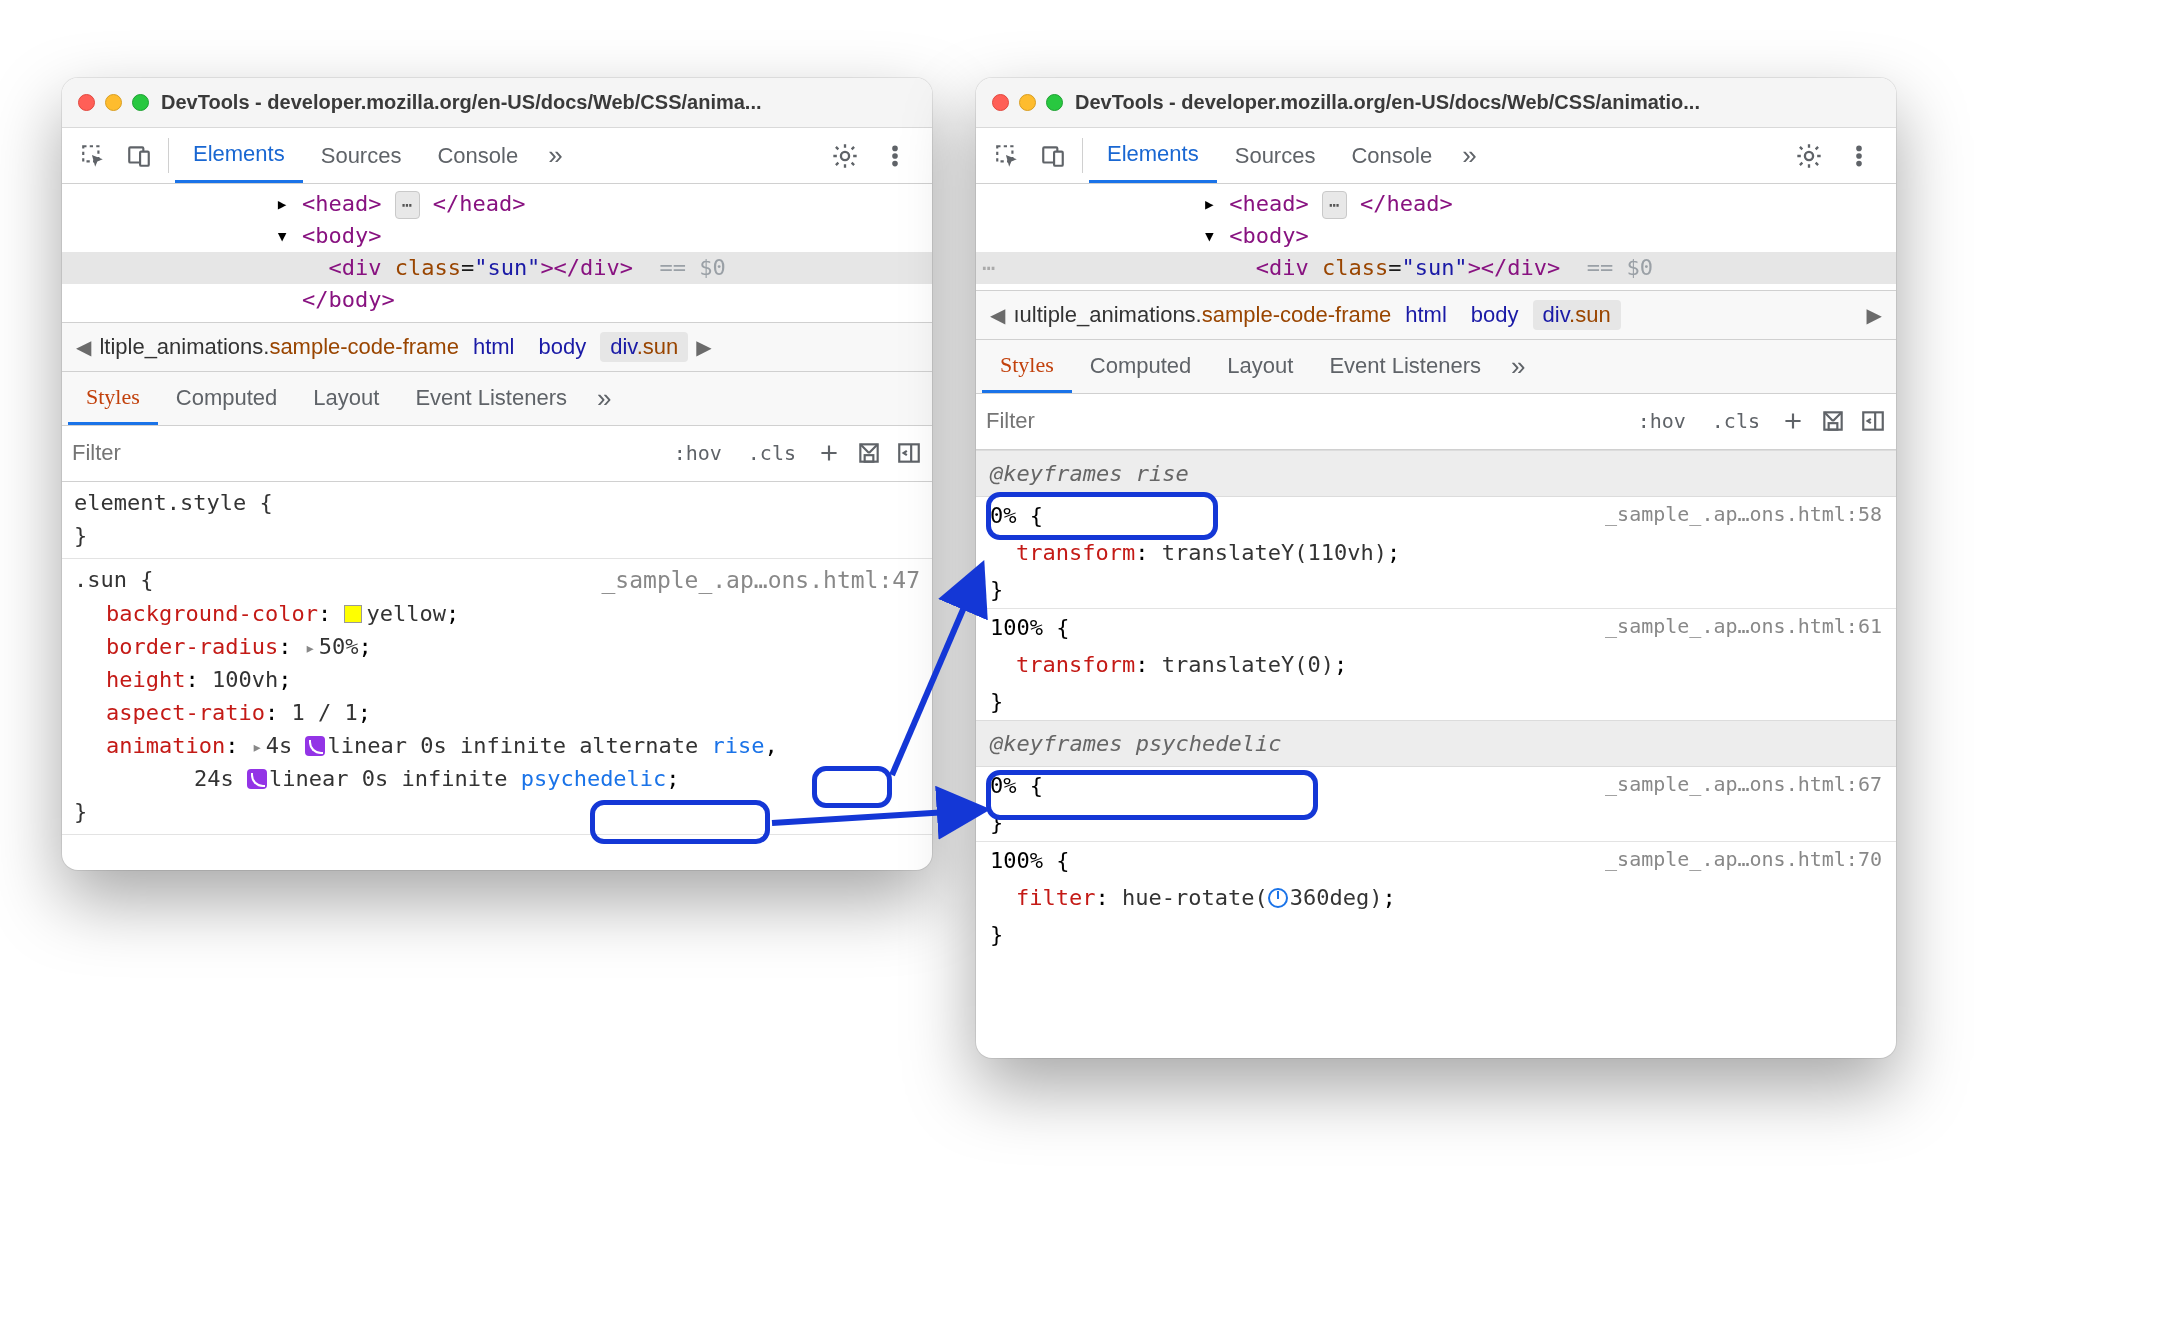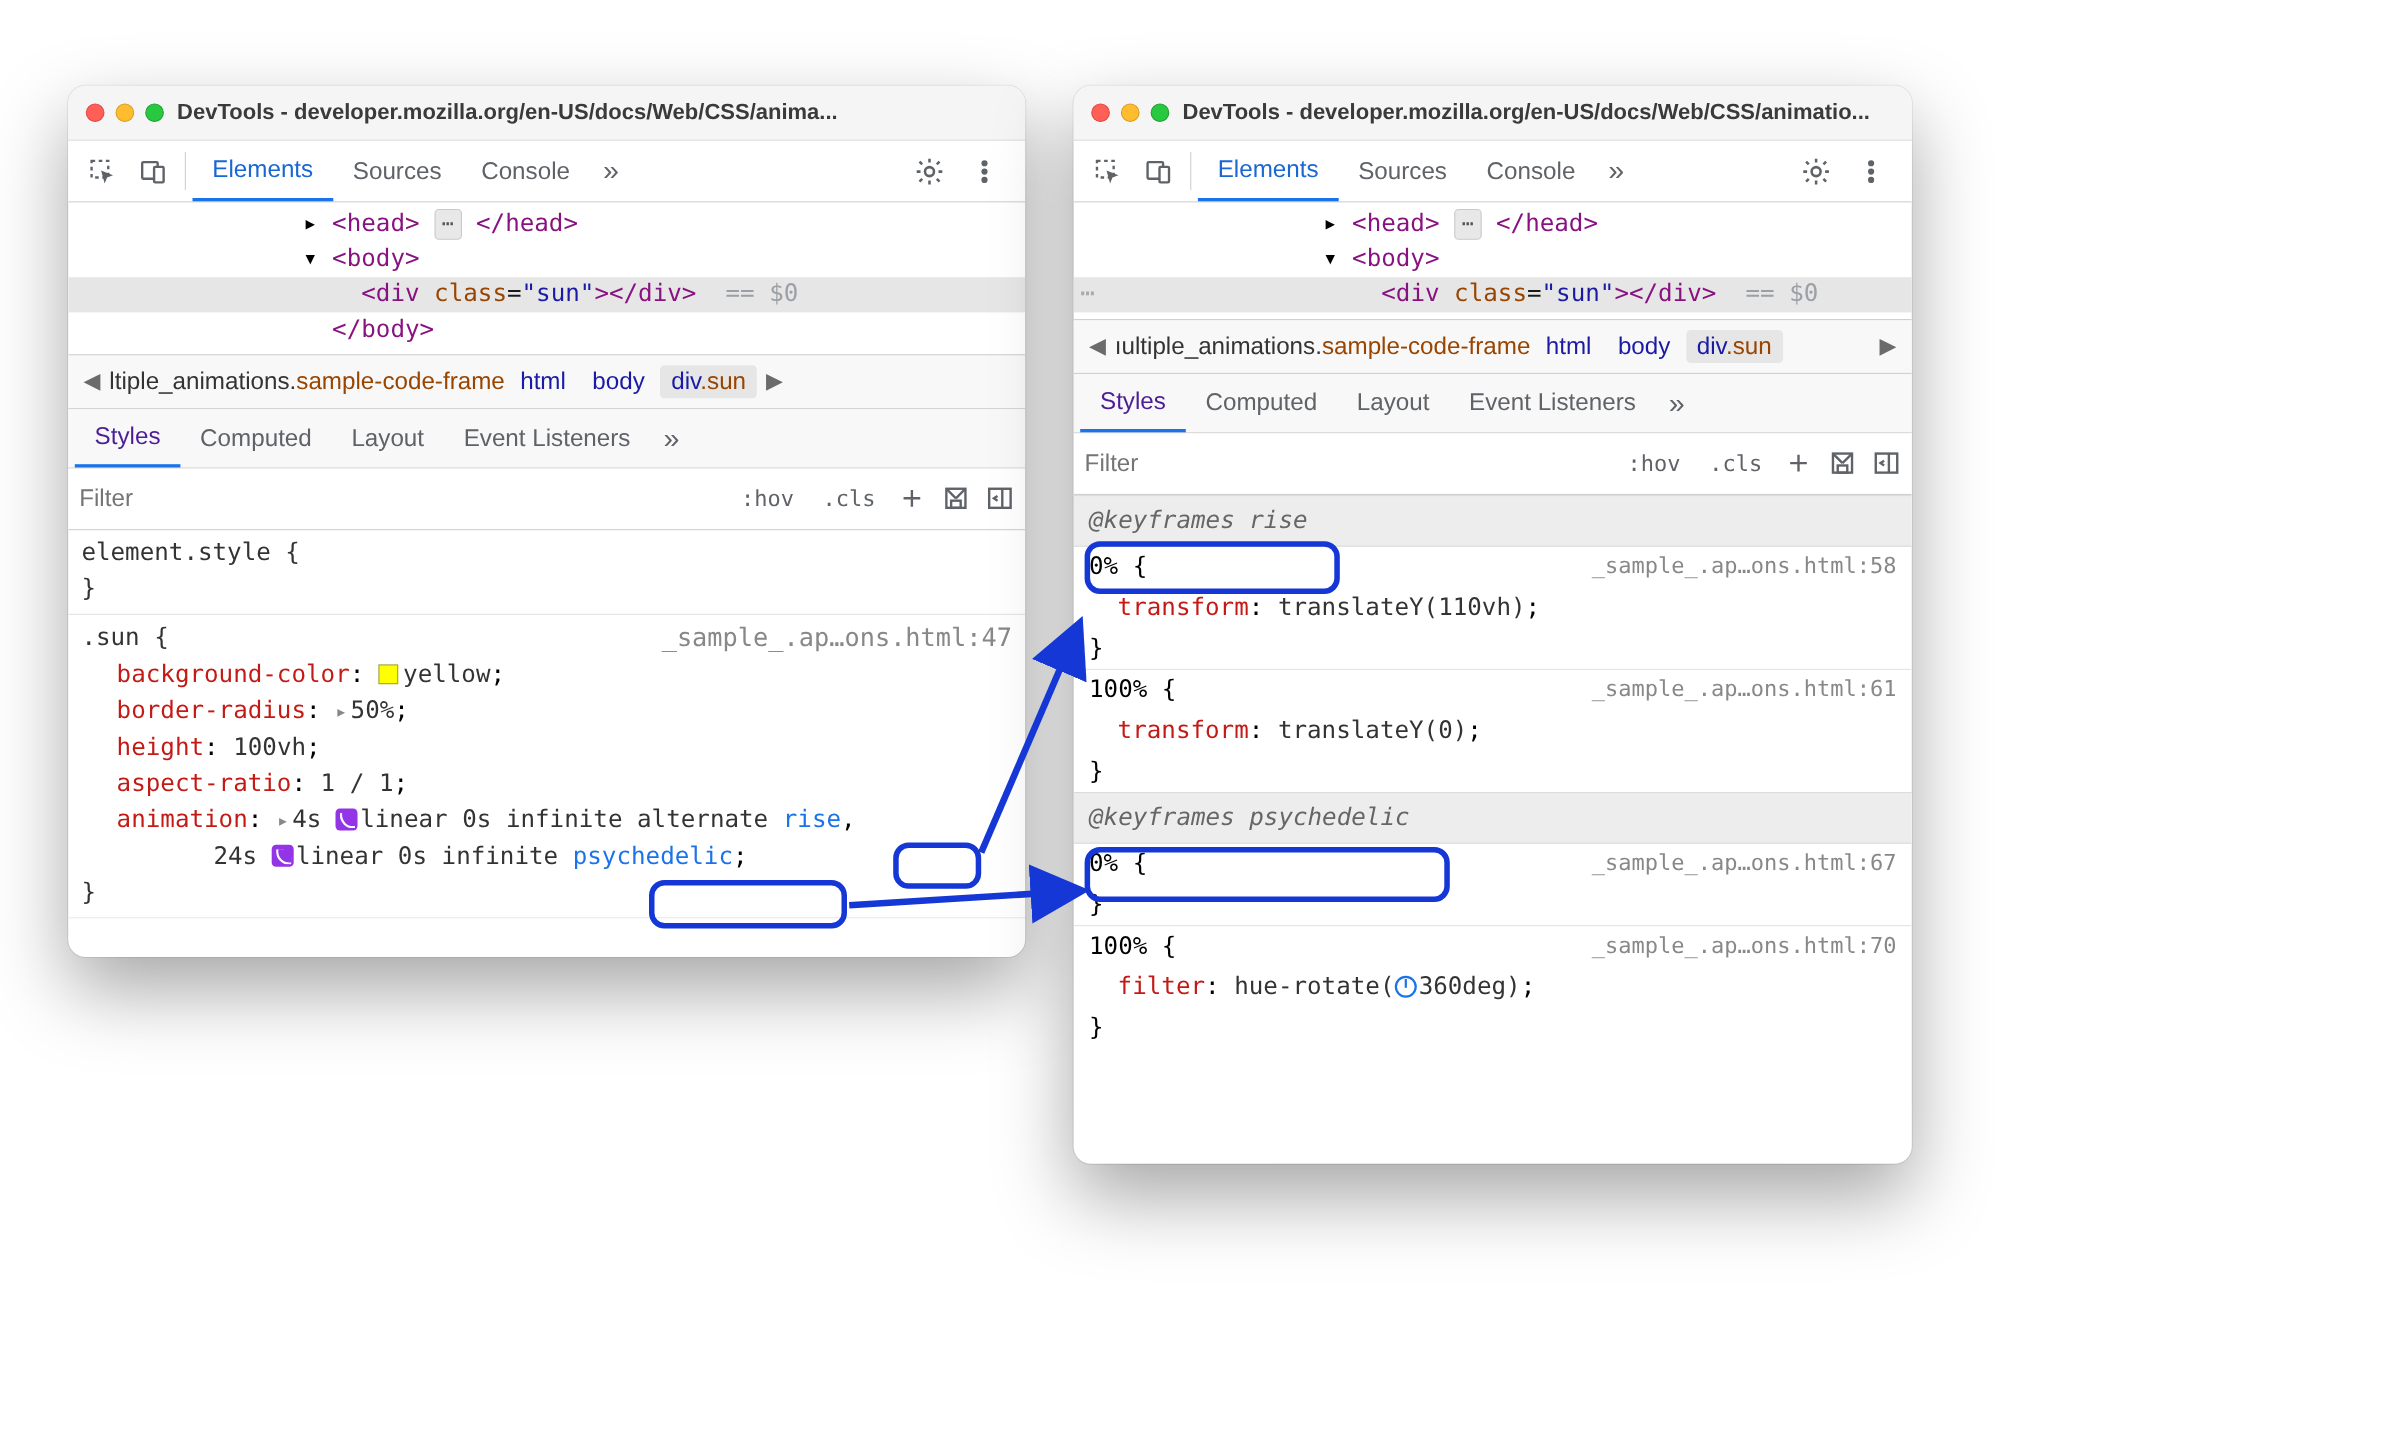--- a/index.html
+++ b/index.html
@@ -18,21 +18,21 @@
     transform-origin: top left;
   }
   .window {
     position: absolute;
     background: #fff;
     border-radius: 16px;
     box-shadow: 0 30px 70px rgba(0,0,0,.35), 0 0 0 1px rgba(0,0,0,.08);
     overflow: hidden;
   }
   .win-left  { left: 62px;  top: 78px;  width: 870px; height: 792px; }
-  .win-right { left: 976px; top: 78px;  width: 762px; height: 980px; }
+  .win-right { left: 976px; top: 78px;  width: 920px; height: 980px; }
 
   .titlebar {
     height: 50px;
     display: flex;
     align-items: center;
     padding: 0 16px;
     background: #f5f5f5;
     border-bottom: 1px solid #d9d9d9;
     gap: 12px;
   }
@@ -111,21 +111,21 @@
   .subtabs {
     height:54px; display:flex; align-items:stretch;
     border-bottom:1px solid #d0d0d0;
     background:#f8f8f8;
     padding: 0 6px;
   }
   .subtab {
     display:flex; align-items:center; padding:0 18px;
     font-size:22px; color:#5f6368; cursor:pointer;
   }
-  .subtab.active { color:#4c1d95; border-bottom:3px solid #1a73e8; }
+  .subtab.active { color:#c2410c; border-bottom:3px solid #1a73e8;font-family:Liberation Serif, serif; }
   .subtabs .chev { display:flex; align-items:center; padding:0 12px; font-size:26px; color:#5f6368; }
 
   .filterbar {
     height:56px; display:flex; align-items:center;
     border-bottom:1px solid #d0d0d0; background:#fff; padding:0 10px;
   }
   .filter-input {
     flex:1; border:none; font-size:22px; color:#888; outline:none;
     font-family: inherit;
   }

